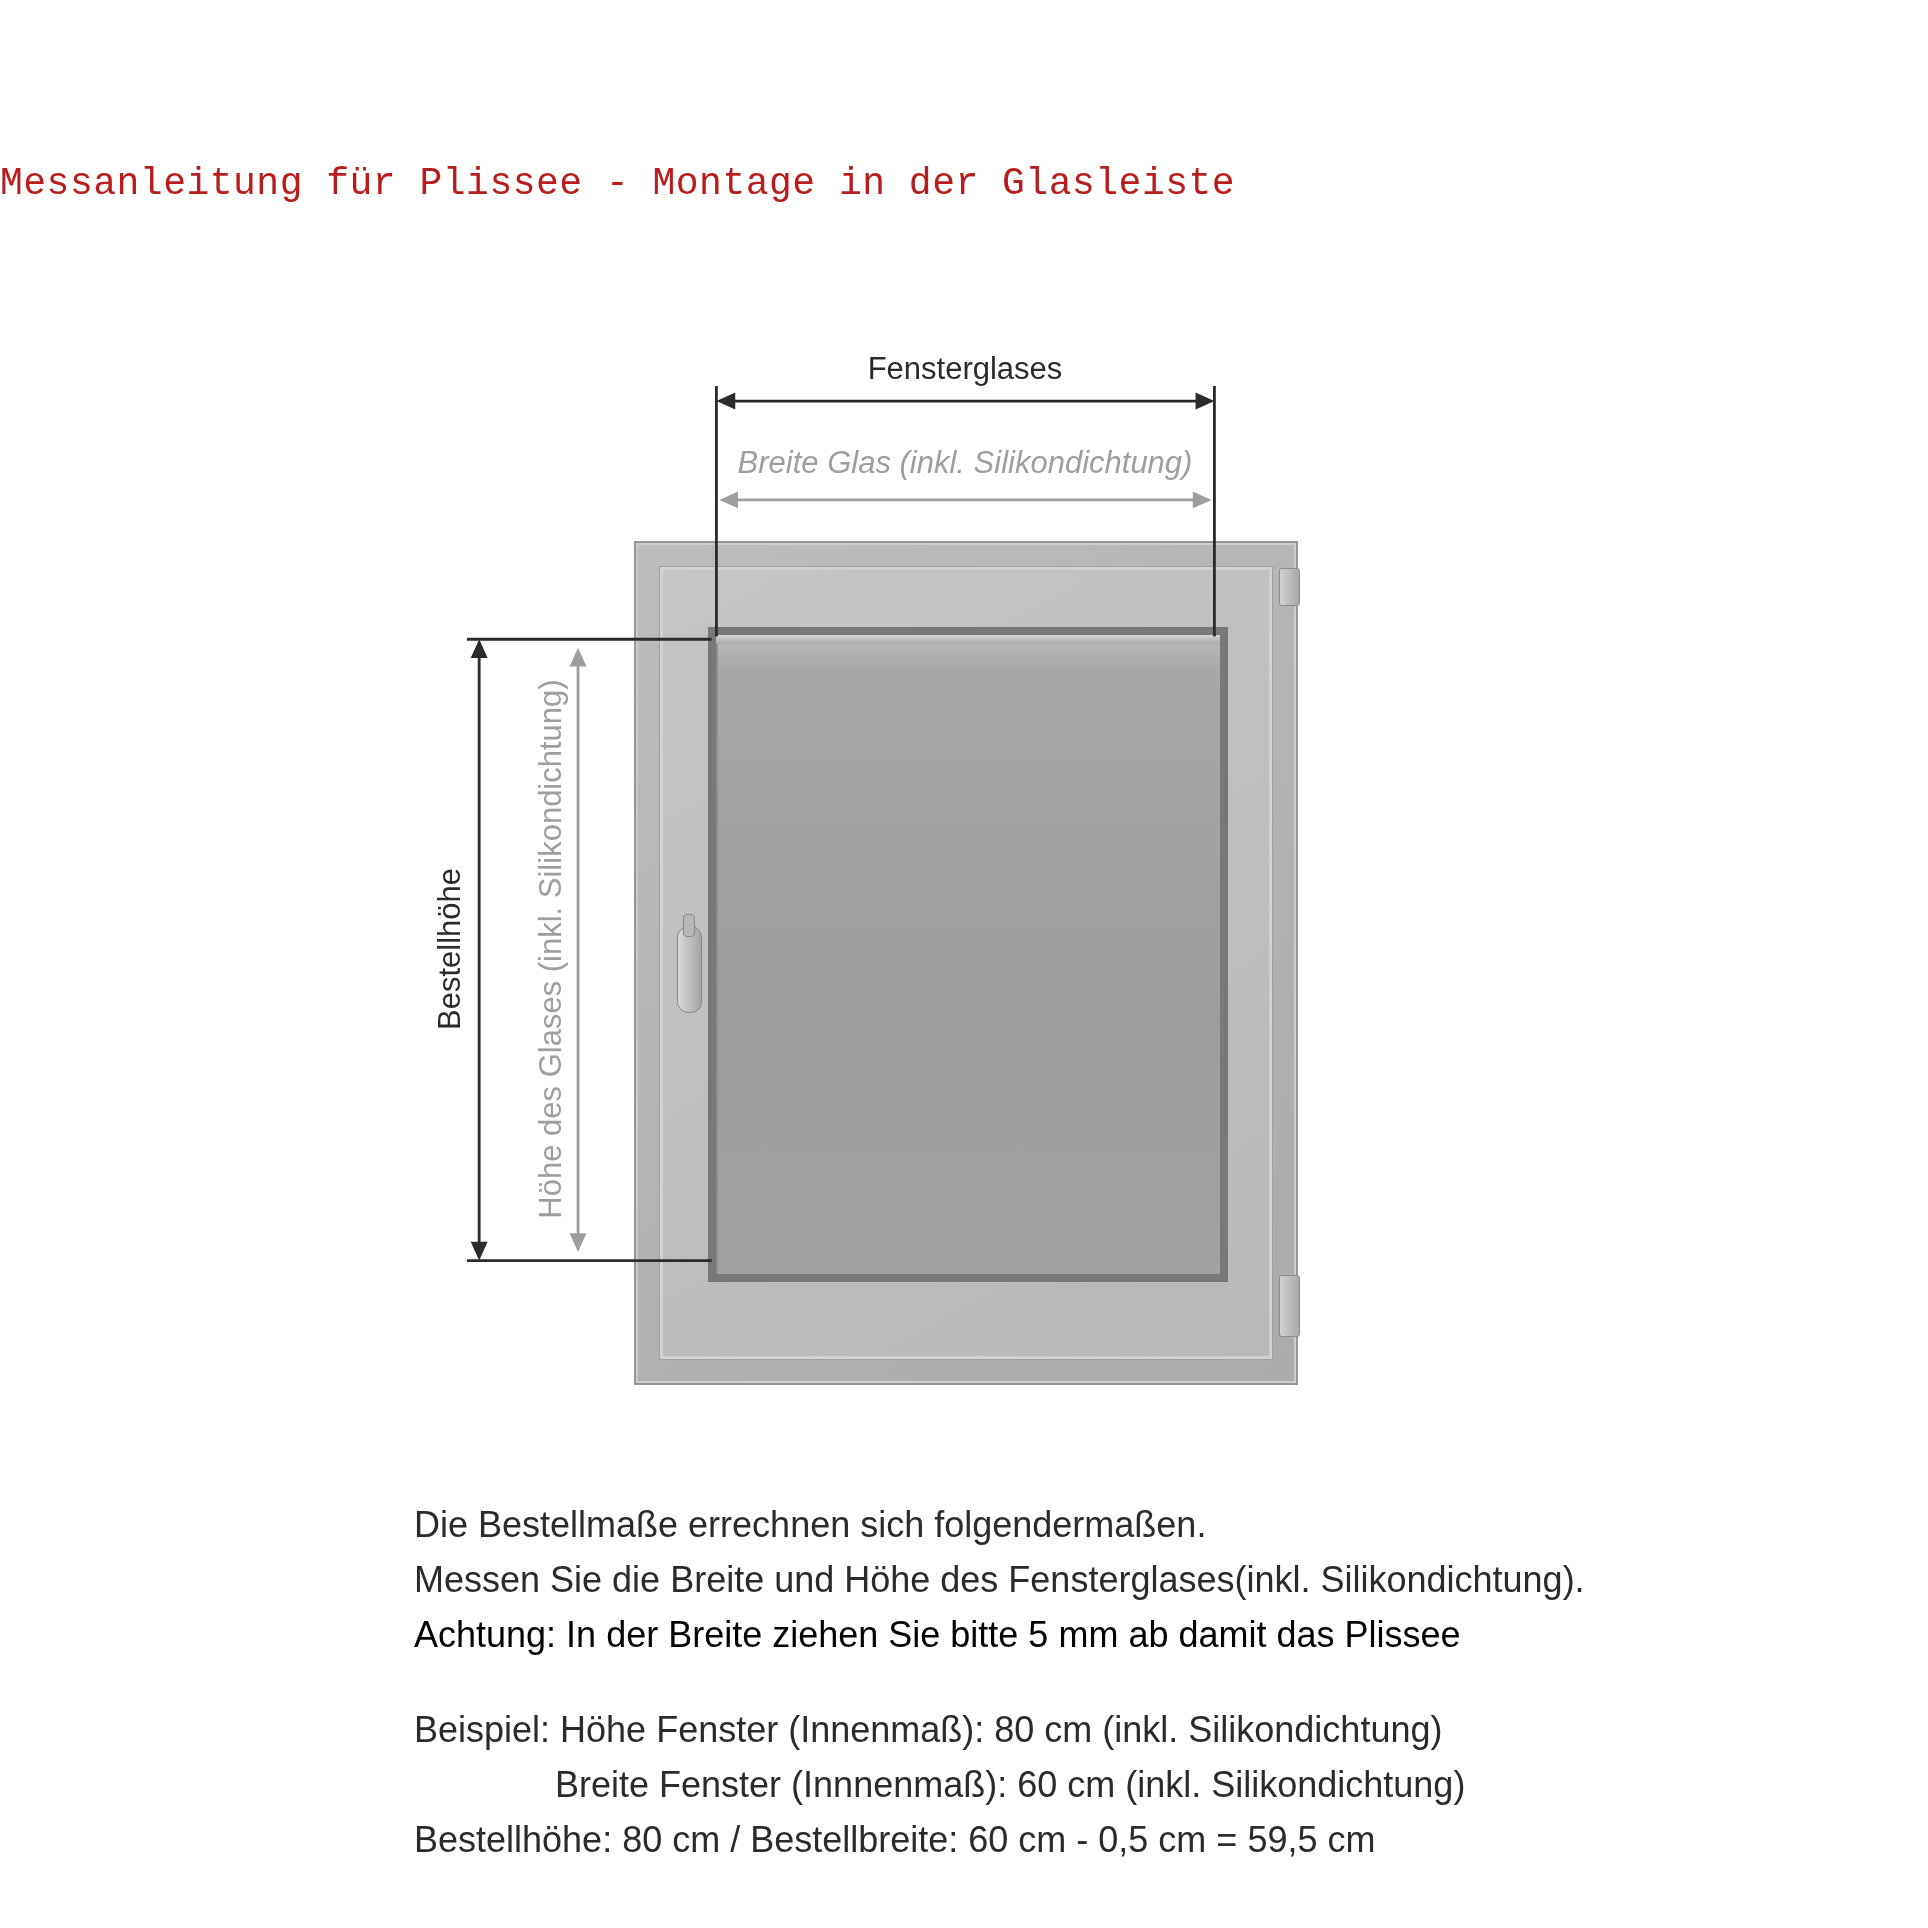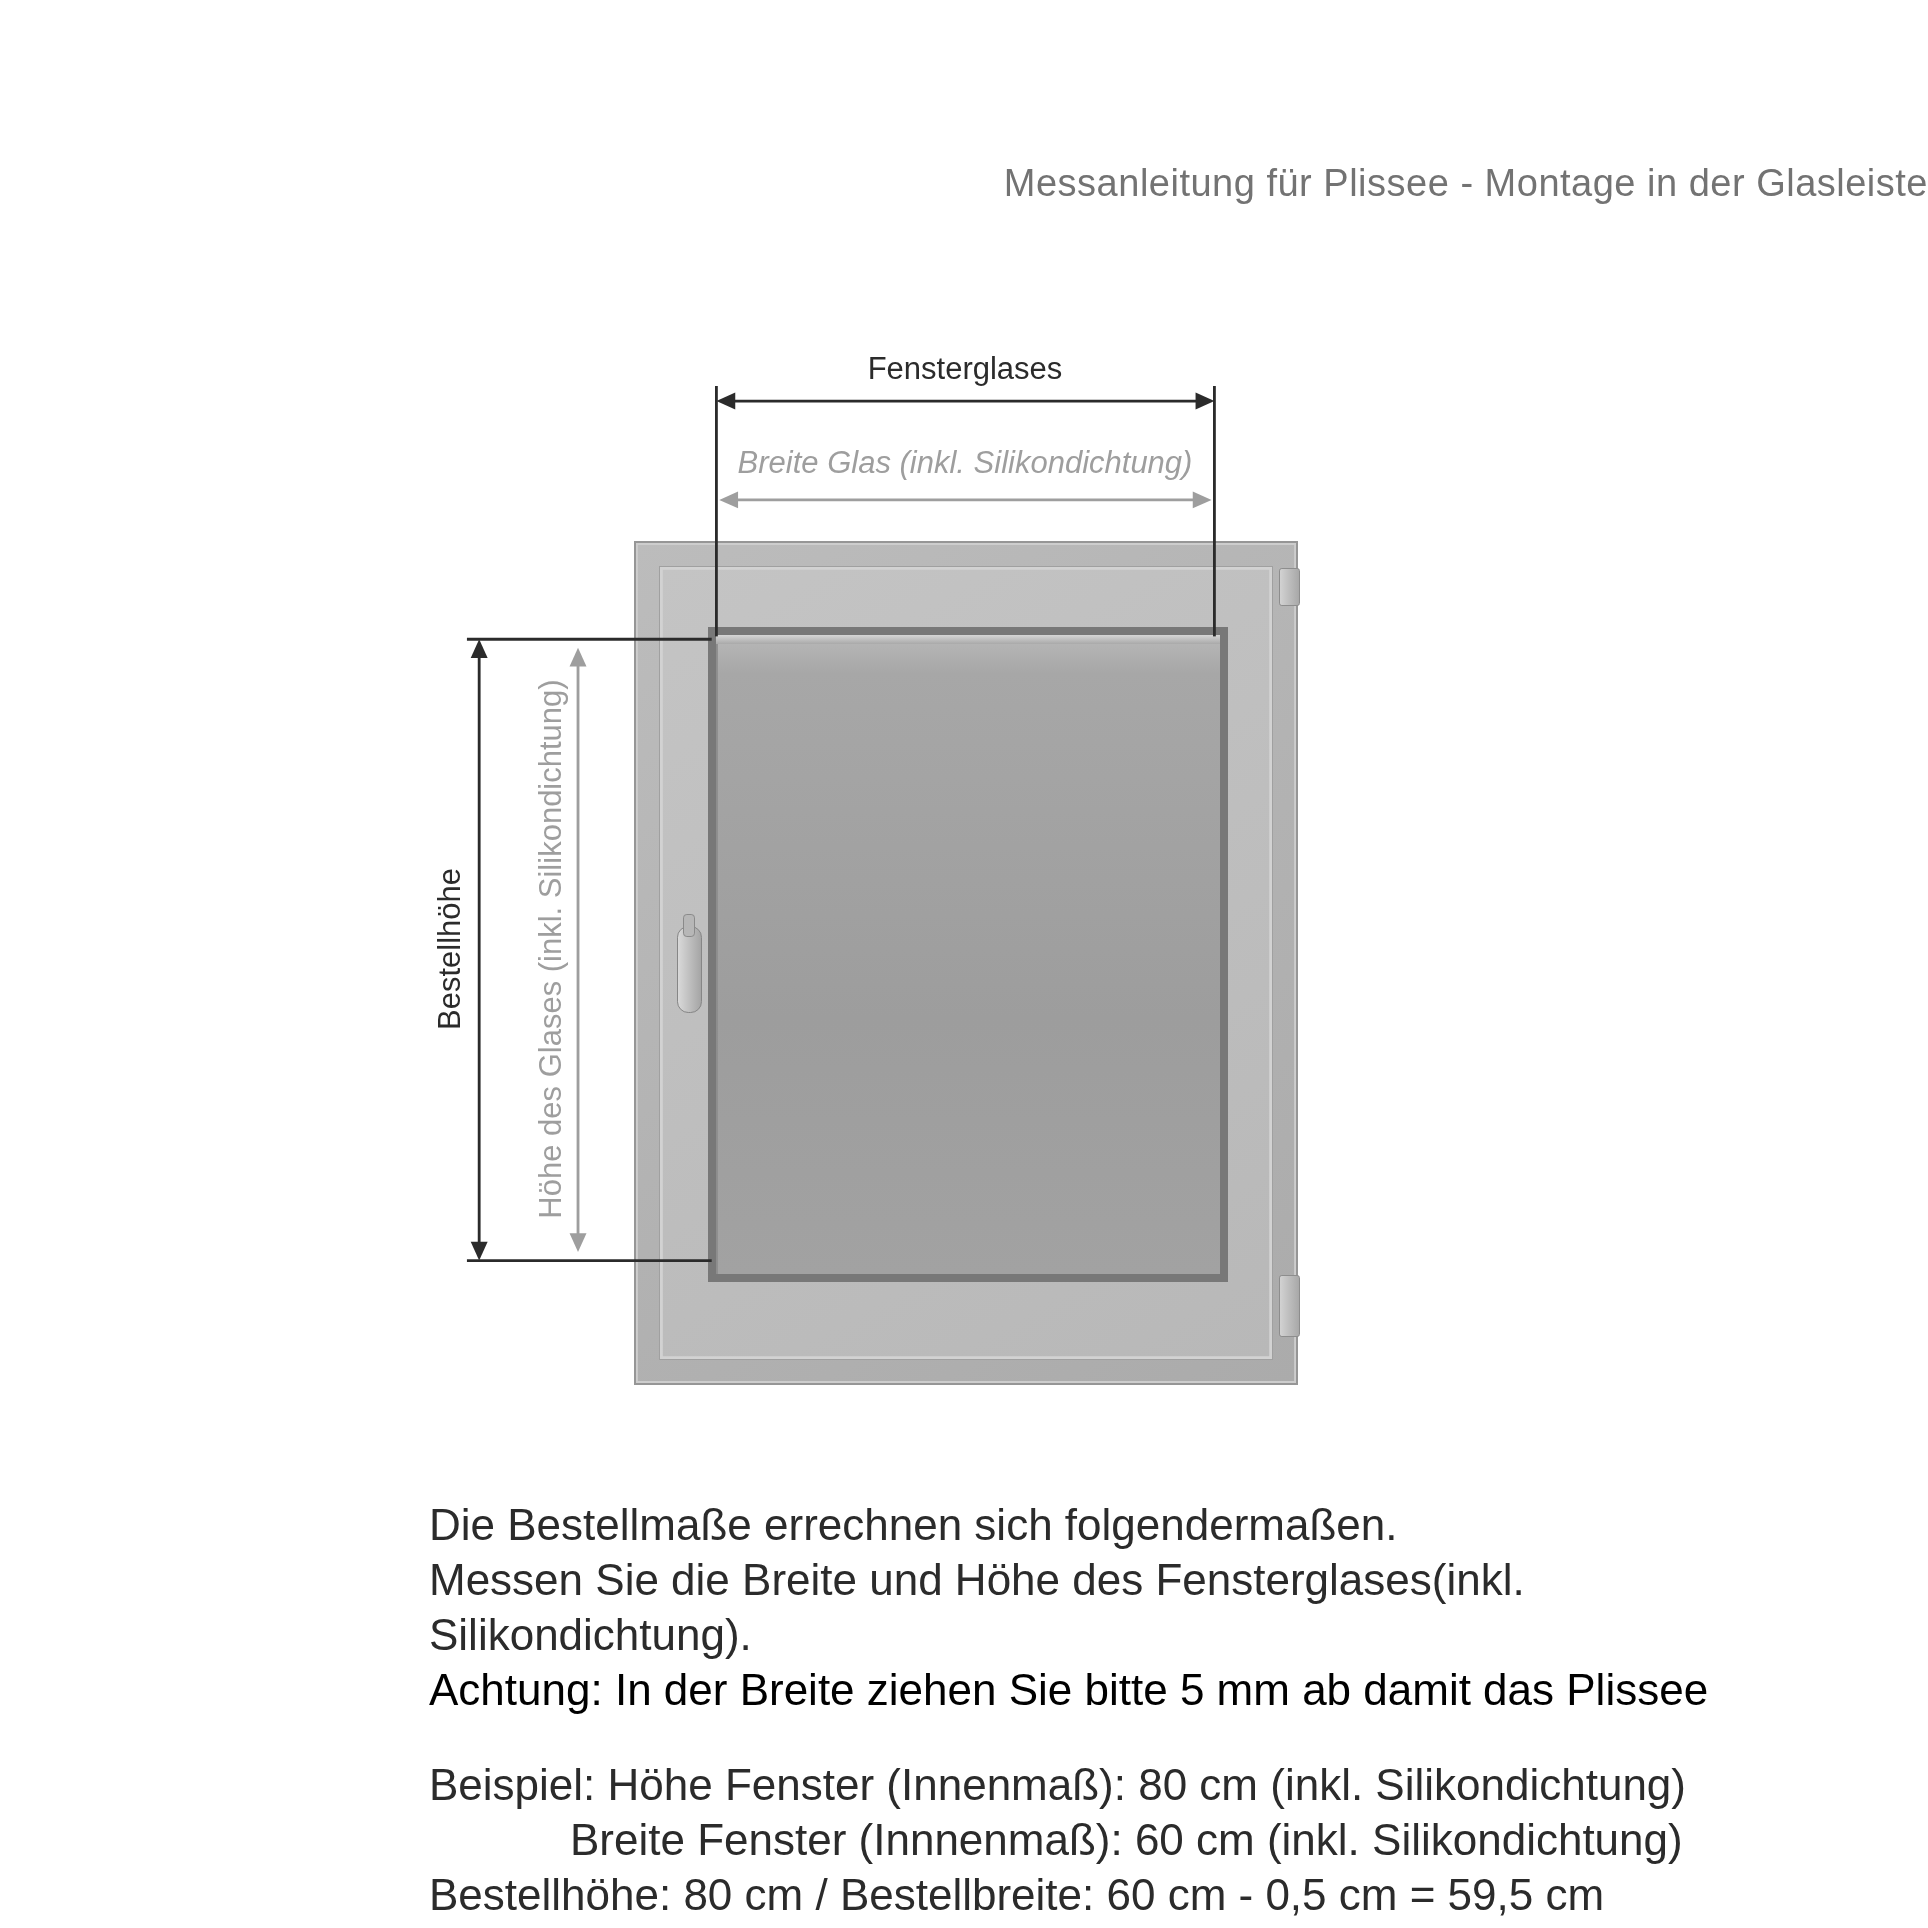--- a/index.html
+++ b/index.html
@@ -15,25 +15,26 @@
     background: #ffffff;
     overflow: hidden;
   }
 
   
   .title {
     position: absolute;
     top: 162px;
     left: 0;
     width: 1928px;
-    text-align: right;
+    text-align: left;
     font-size: 38px;
-    color: #737373;
+    color: #b91c1c;
     font-weight: 400;
     letter-spacing: 0.5px;
+    font-family: Liberation Mono, monospace;
   }
 
   
   .window-outer {
     position: absolute;
     left: 634px;
     top: 541px;
     width: 664px;
     height: 844px;
     background: linear-gradient(145deg, #bcbcbc 0%, #b2b2b2 55%, #ababab 100%);
@@ -124,24 +125,24 @@
   .dim-label.h {
     transform: translate(-50%, -50%);
   }
   .dim-label.v {
     transform: translate(-50%, -50%) rotate(-90deg);
   }
 
   
   .instructions {
     position: absolute;
-    left: 429px;
+    left: 414px;
     top: 1497px;
     width: 1337px;
-    font-size: 44px;
+    font-size: 36px;
     line-height: 55px;
     color: #2b2b2b;
   }
   .instructions .warn { color: #000000; }
   .example-block { margin-top: 40px; }
   .indent { padding-left: 141px; }
 </style>
 </head>
 <body>
 

